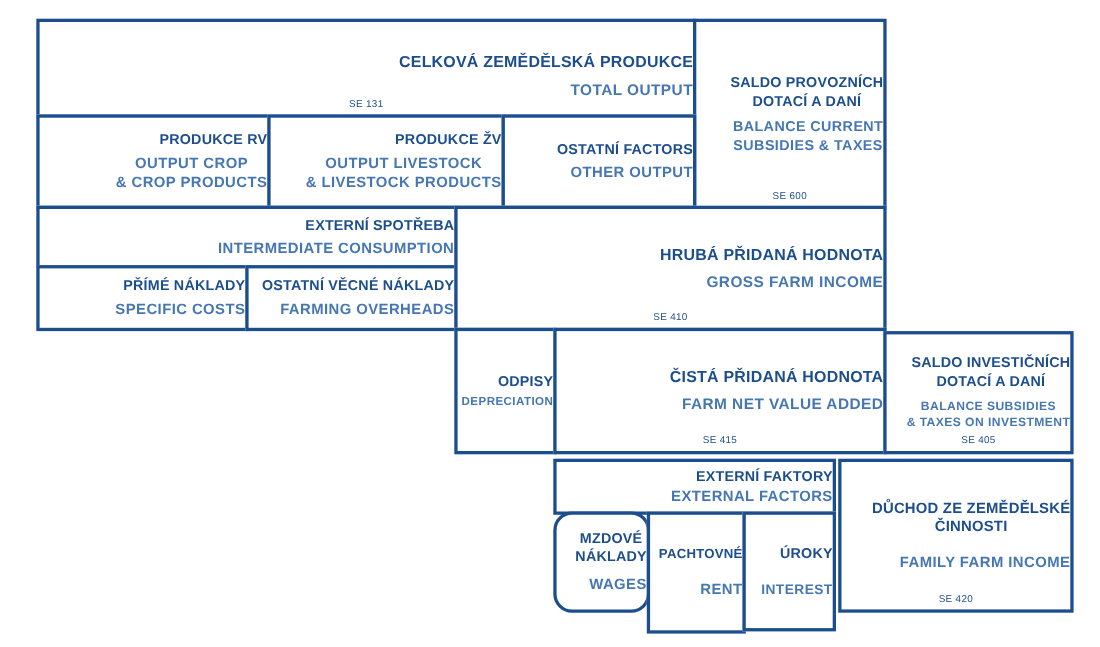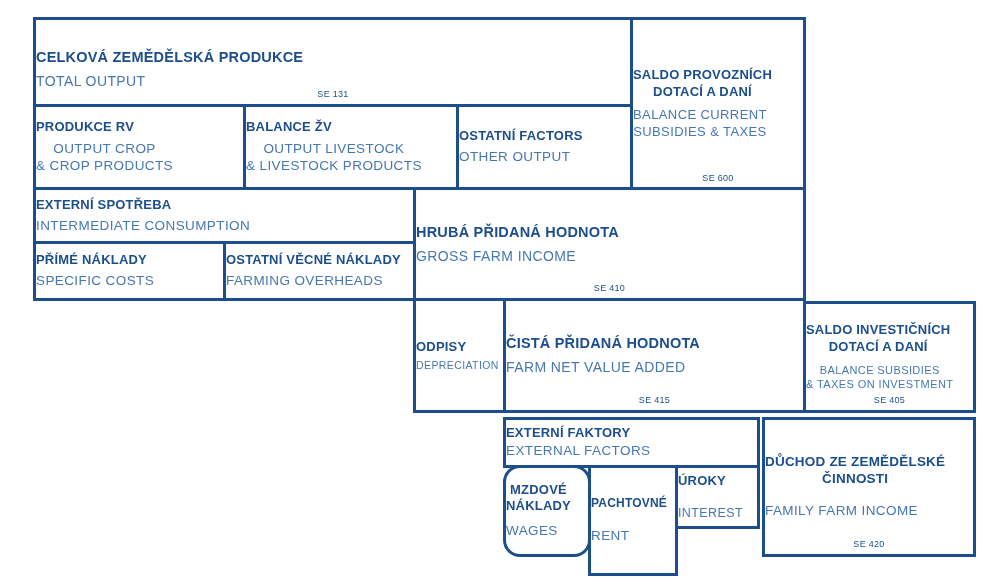--- a/index.html
+++ b/index.html
@@ -14,35 +14,35 @@
     font-family:"Liberation Sans", sans-serif;
     overflow:hidden;
   }
   .box{
     position:absolute;
     box-sizing:border-box;
     border:3px solid var(--navy);
     background:#ffffff;
     display:flex;
     flex-direction:column;
-    align-items:flex-start;
+    align-items:flex-end;
     justify-content:center;
     text-align:center;
   }
   .t{
     color:var(--navy);
     font-weight:bold;
     font-size:13px;
     line-height:1.25;
     white-space:pre-line;
     letter-spacing:0.2px;
   }
   .s{
     color:var(--steel);
-    font-weight:normal;
+    font-weight:bold;
     font-size:13.5px;
     line-height:1.3;
     white-space:pre-line;
     letter-spacing:0.4px;
     margin-top:4px;
   }
   .c{
     position:absolute;
     bottom:5px;
     left:0;right:0;
@@ -79,21 +79,21 @@
     <span class="c">SE 600</span>
   </div>
 
   <div class="box" style="left:33px;top:104px;width:213px;height:86px;">
     <span class="t">PRODUKCE RV</span>
     <span class="s">OUTPUT CROP
 &amp; CROP PRODUCTS</span>
   </div>
 
   <div class="box" style="left:243px;top:104px;width:216px;height:86px;">
-    <span class="t">BALANCE ŽV</span>
+    <span class="t">PRODUKCE ŽV</span>
     <span class="s">OUTPUT LIVESTOCK
 &amp; LIVESTOCK PRODUCTS</span>
   </div>
 
   <div class="box" style="left:456px;top:104px;width:177px;height:86px;">
     <span class="t">OSTATNÍ FACTORS</span>
     <span class="s">OTHER OUTPUT</span>
   </div>
 
   <div class="box" style="left:33px;top:187px;width:383px;height:57px;">
@@ -145,21 +145,21 @@
     <span class="t">MZDOVÉ
 NÁKLADY</span>
     <span class="s" style="margin-top:8px;">WAGES</span>
   </div>
 
   <div class="box stack-gap box--pachtovne" style="left:588px;top:465px;width:90px;height:111px;">
     <span class="t">PACHTOVNÉ</span>
     <span class="s">RENT</span>
   </div>
 
-  <div class="box stack-gap" style="left:675px;top:465px;width:85px;height:64px;">
+  <div class="box stack-gap" style="left:675px;top:465px;width:85px;height:109px;">
     <span class="t">ÚROKY</span>
     <span class="s" style="font-size:12.5px;">INTEREST</span>
   </div>
 
   <div class="box lg box--duchod" style="left:762px;top:417px;width:214px;height:140px;">
     <span class="t" style="font-size:13.5px;">DŮCHOD ZE ZEMĚDĚLSKÉ
 ČINNOSTI</span>
     <span class="s" style="font-size:13.5px;">FAMILY FARM INCOME</span>
     <span class="c">SE 420</span>
   </div>

